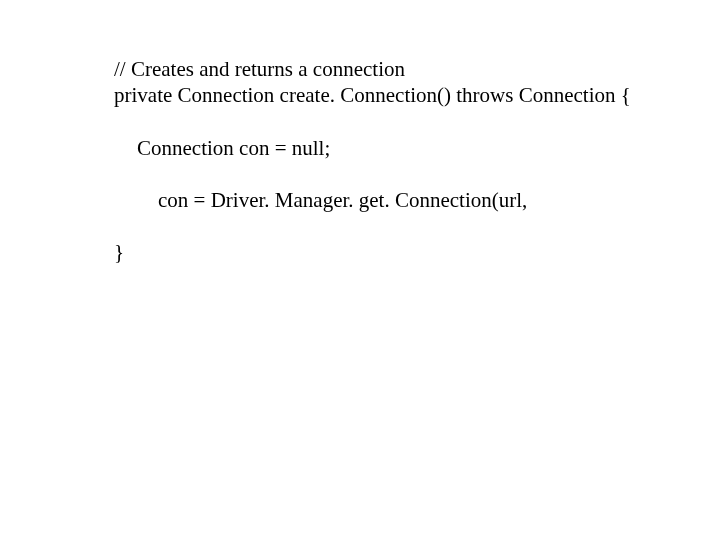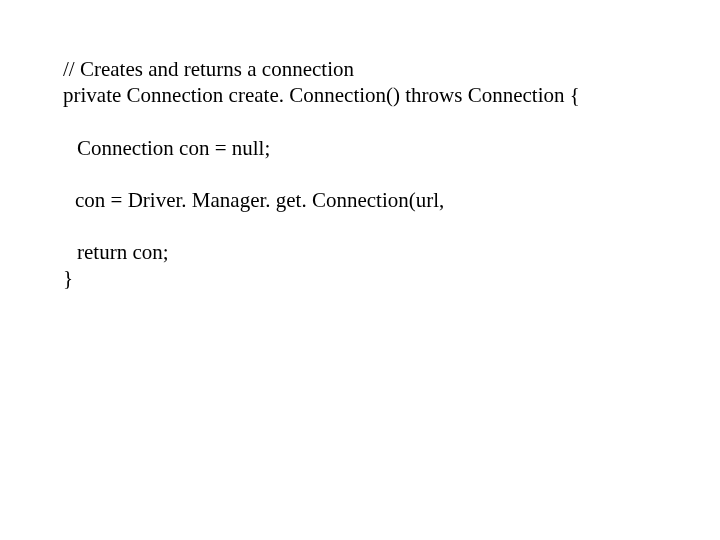--- a/index.html
+++ b/index.html
@@ -8,35 +8,34 @@
     width: 720px;
     height: 540px;
     background: #ffffff;
     font-family: "Times New Roman", Times, serif;
     font-size: 21px;
     color: #000000;
     line-height: 1.25;
   }
   .container {
     padding-top: 56px;
-    padding-left: 63px;
+    padding-left: 114px;
     padding-right: 40px;
   }
   .blank {
     height: 26px;
   }
-  .indent1 { margin-left: 14px; }
-  .indent2 { margin-left: 12px; }
+  .indent1 { margin-left: 23px; }
+  .indent2 { margin-left: 44px; }
 </style>
 </head>
 <body>
 
 <div class="container">
   <div>// Creates and returns a connection</div>
   <div>private Connection create. Connection() throws Connection {</div>
   <div class="blank"></div>
   <div class="indent1">Connection con = null;</div>
   <div class="blank"></div>
   <div class="indent2">con = Driver. Manager. get. Connection(url,</div>
   <div class="blank"></div>
-  <div class="indent1">return con;</div>
   <div>}</div>
 </div>
 
 </body></html>

